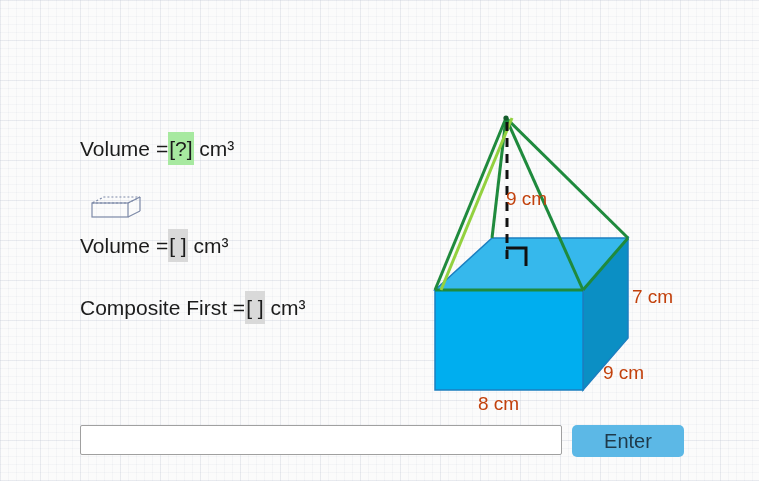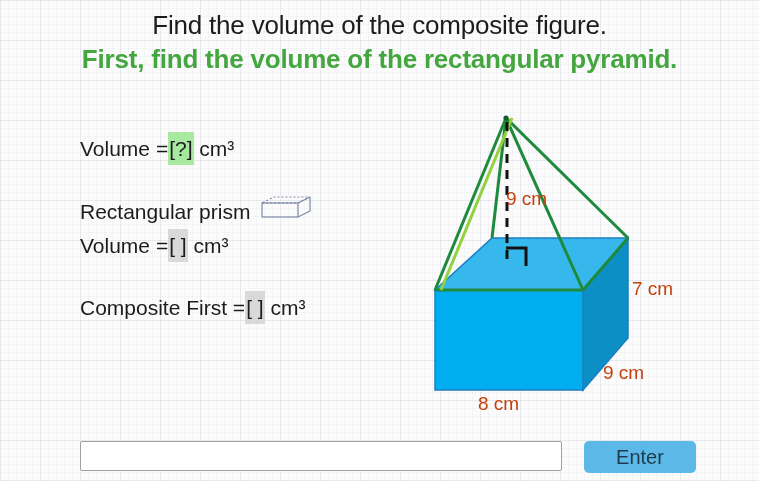--- a/index.html
+++ b/index.html
@@ -93,32 +93,32 @@
   }
   .figure svg { display: block; }
 
   .dim-label {
     position: absolute;
     font-size: 19px;
     color: #c2410c;
     white-space: nowrap;
   }
   .lbl-h      { left: 506px; top: 188px; }
-  .lbl-right  { left: 632px; top: 278px; }
+  .lbl-right  { left: 632px; top: 286px; }
   .lbl-depth  { left: 603px; top: 362px; }
   .lbl-bottom { left: 478px; top: 393px; text-align: center; }
 
   
   .answer-row {
     position: absolute;
     left: 80px;
-    top: 441px;
+    top: 425px;
     display: flex;
     align-items: stretch;
-    gap: 22px;
+    gap: 10px;
   }
   .answer-input {
     width: 482px;
     height: 30px;
     border: 1px solid #a0a0a0;
     background: #ffffff;
     border-radius: 2px;
     font-size: 16px;
     font-family: "Liberation Sans", sans-serif;
     padding: 0 6px;
@@ -138,39 +138,34 @@
     cursor: pointer;
     line-height: 32px;
     padding: 0;
   }
 </style>
 </head>
 <body>
 
 <div id="stage">
 
-  <div class="header">
-    <div class="header-line1">Find the volume of the composite figure.</div>
-    <div class="header-line2">First, find the volume of the rectangular pyramid.</div>
-  </div>
 
   <div class="left-col">
 
 
     <div class="txt-row">
       <span>Volume = </span>
       <span class="blank-green">[?]</span>
       <span>&nbsp;</span>
       <span>cm³</span>
     </div>
 
     <div class="gap-block"></div>
 
     <div class="txt-row">
-      <span>Rectangular prism</span>
       <span class="shape-icon">
         <svg width="56" height="26" viewBox="0 0 56 26">
           <polygon points="4,8 40,8 52,2 16,2" fill="none" stroke="#7e8aa8" stroke-width="1.2" stroke-dasharray="2,2"></polygon>
           <rect x="4" y="8" width="36" height="14" fill="none" stroke="#7e8aa8" stroke-width="1.2"></rect>
           <line x1="40" y1="8" x2="52" y2="2" stroke="#7e8aa8" stroke-width="1.2"></line>
           <line x1="40" y1="22" x2="52" y2="16" stroke="#7e8aa8" stroke-width="1.2"></line>
           <line x1="52" y1="2" x2="52" y2="16" stroke="#7e8aa8" stroke-width="1.2"></line>
         </svg>
       </span>
     </div>

